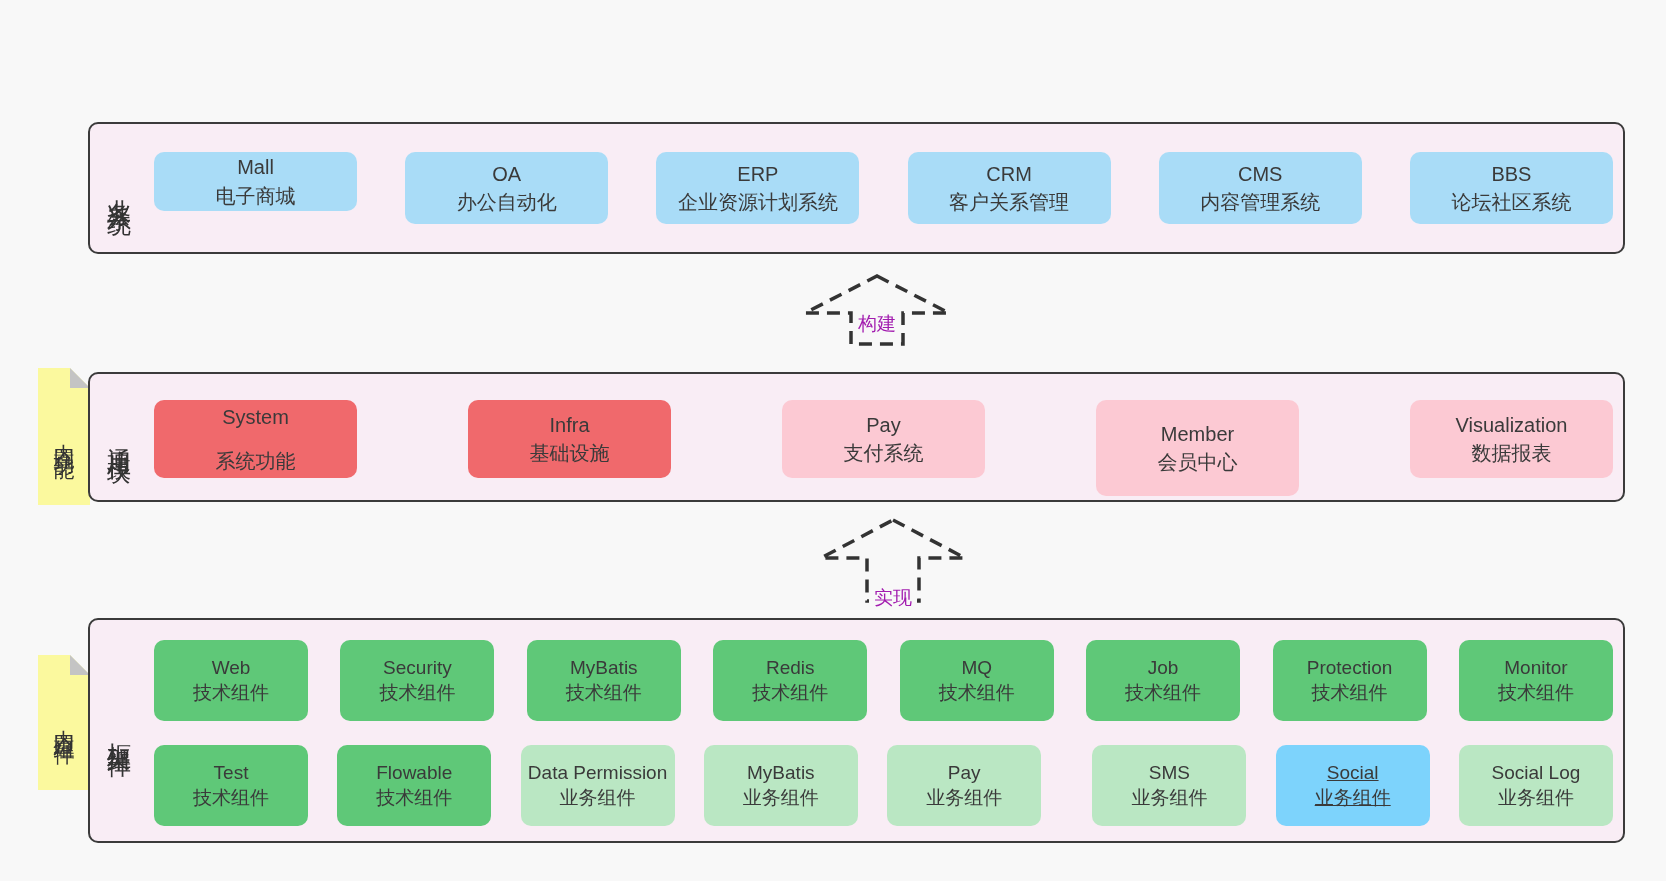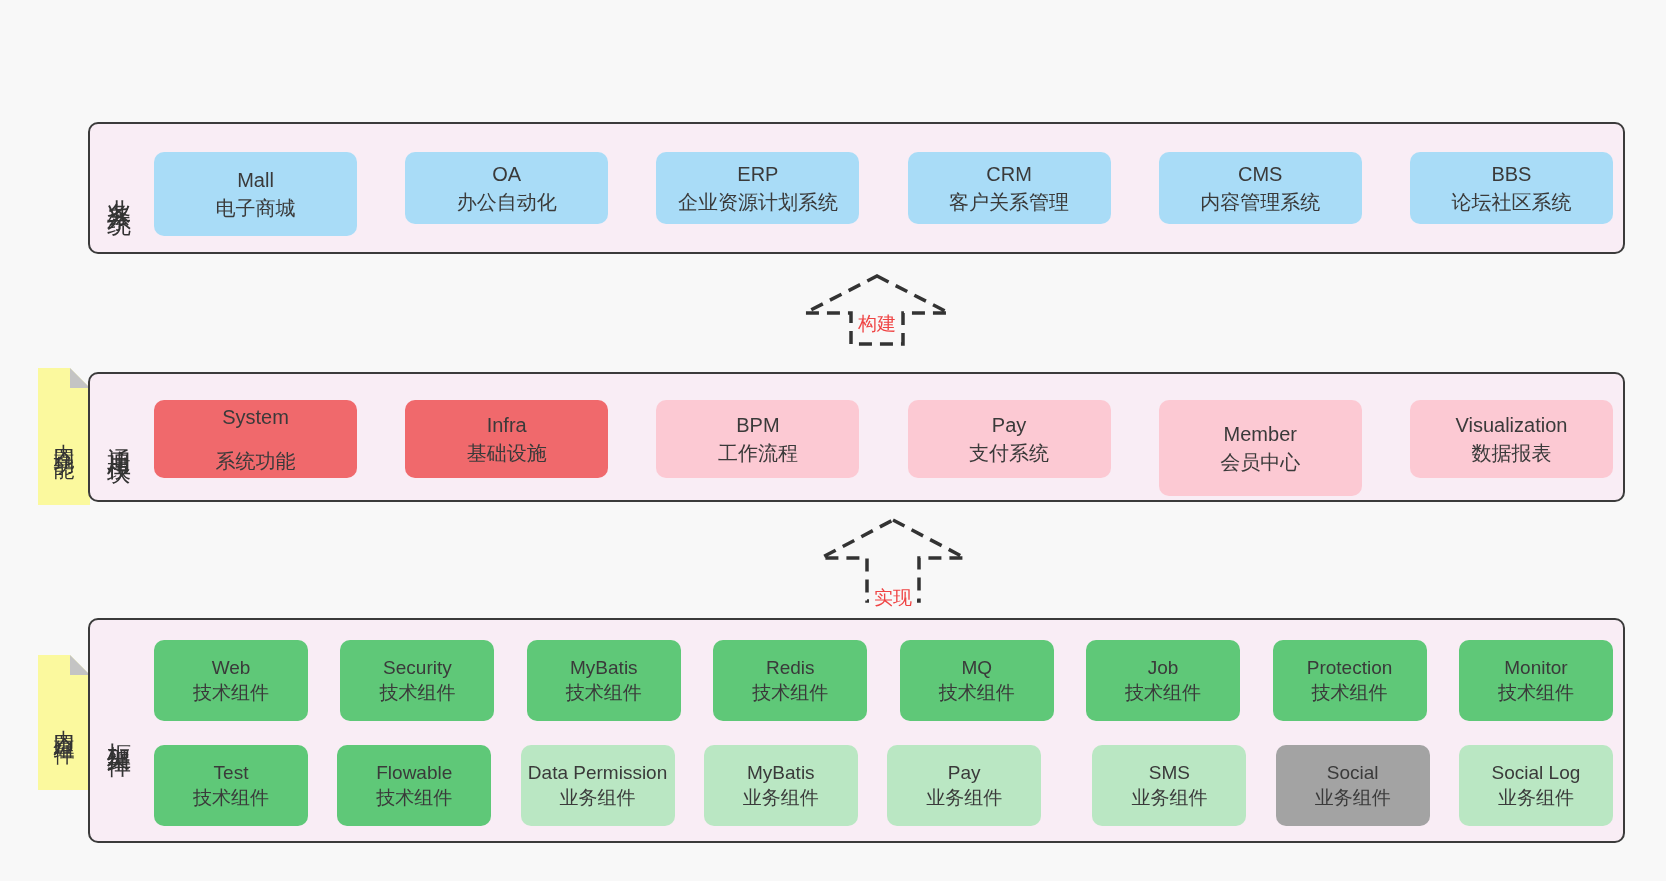--- a/index.html
+++ b/index.html
@@ -82,36 +82,36 @@
     fill:none;
     stroke:#333;
     stroke-width:3.5;
     stroke-dasharray:13 8;
   }
   .arrow-label{
     position:absolute;
     transform:translateX(-50%);
     background:#f8f8f8;
     font-size:19px;
-    color:#ef4444;
+    color:#a21caf;
     padding:1px 5px;
     white-space:nowrap;
   }
 </style>
 </head>
 <body>
 
 <div class="stage">
 
   <div class="layer" style="top:122px;height:132px;">
     <div class="layer-label">
       <span>业务系统</span>
     </div>
     <div class="row row-6" style="top:28px;">
-      <div class="box" style="height: 84px; background: rgb(169, 220, 247);">
+      <div class="box" style="height: 59px; background: rgb(169, 220, 247);">
         <div>Mall</div>
         <div>电子商城</div>
       </div>
       <div class="box" style="height: 72px; background: rgb(169, 220, 247);">
         <div>OA</div>
         <div>办公自动化</div>
       </div>
       <div class="box" style="height: 72px; background: rgb(169, 220, 247);">
         <div>ERP</div>
         <div>企业资源计划系统</div>
@@ -148,24 +148,20 @@
     <div class="row row-6" style="top:26px;">
       <div class="box" style="height: 78px; background: rgb(240, 105, 108); gap: 16px;">
         <div>System</div>
         <div>系统功能</div>
       </div>
       <div class="box" style="height: 78px; background: rgb(240, 105, 108);">
         <div>Infra</div>
         <div>基础设施</div>
       </div>
       <div class="box" style="height: 78px; background: rgb(252, 201, 211);">
-        <div>BPM</div>
-        <div>工作流程</div>
-      </div>
-      <div class="box" style="height: 78px; background: rgb(252, 201, 211);">
         <div>Pay</div>
         <div>支付系统</div>
       </div>
       <div class="box" style="height: 96px; background: rgb(252, 201, 211);">
         <div>Member</div>
         <div>会员中心</div>
       </div>
       <div class="box" style="height: 78px; background: rgb(252, 201, 211);">
         <div>Visualization</div>
         <div>数据报表</div>
@@ -239,21 +235,21 @@
         <div>业务组件</div>
       </div>
       <div class="box" style="height: 81px; background: rgb(186, 231, 195);">
         <div>Pay</div>
         <div>业务组件</div>
       </div>
       <div class="box" style="height: 81px; background: rgb(186, 231, 195); margin-left: 22px;">
         <div>SMS</div>
         <div>业务组件</div>
       </div>
-      <div class="box" style="height: 81px; background: #a3a3a3;">
+      <div class="box" style="height: 81px; background: #7dd3fc; text-decoration: underline;">
         <div>Social</div>
         <div>业务组件</div>
       </div>
       <div class="box" style="height: 81px; background: rgb(186, 231, 195);">
         <div>Social Log</div>
         <div>业务组件</div>
       </div>
     </div>
   </div>
 

